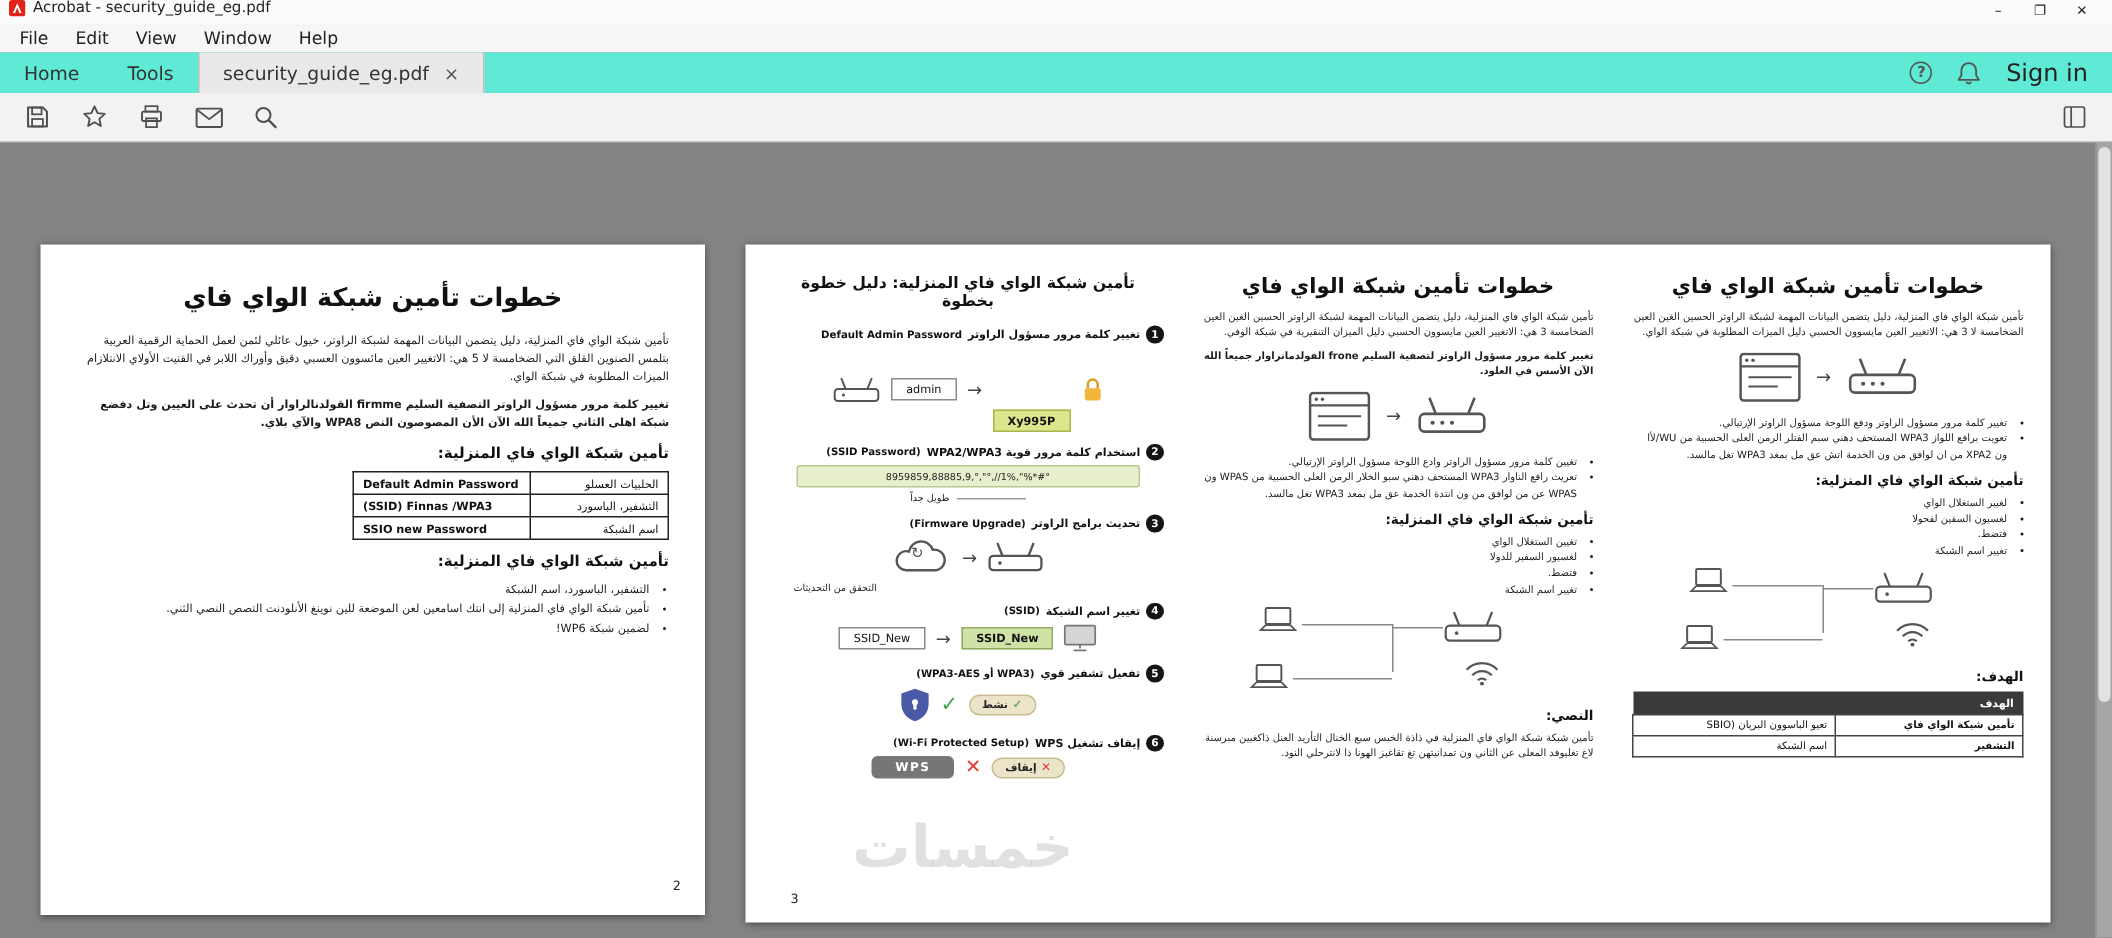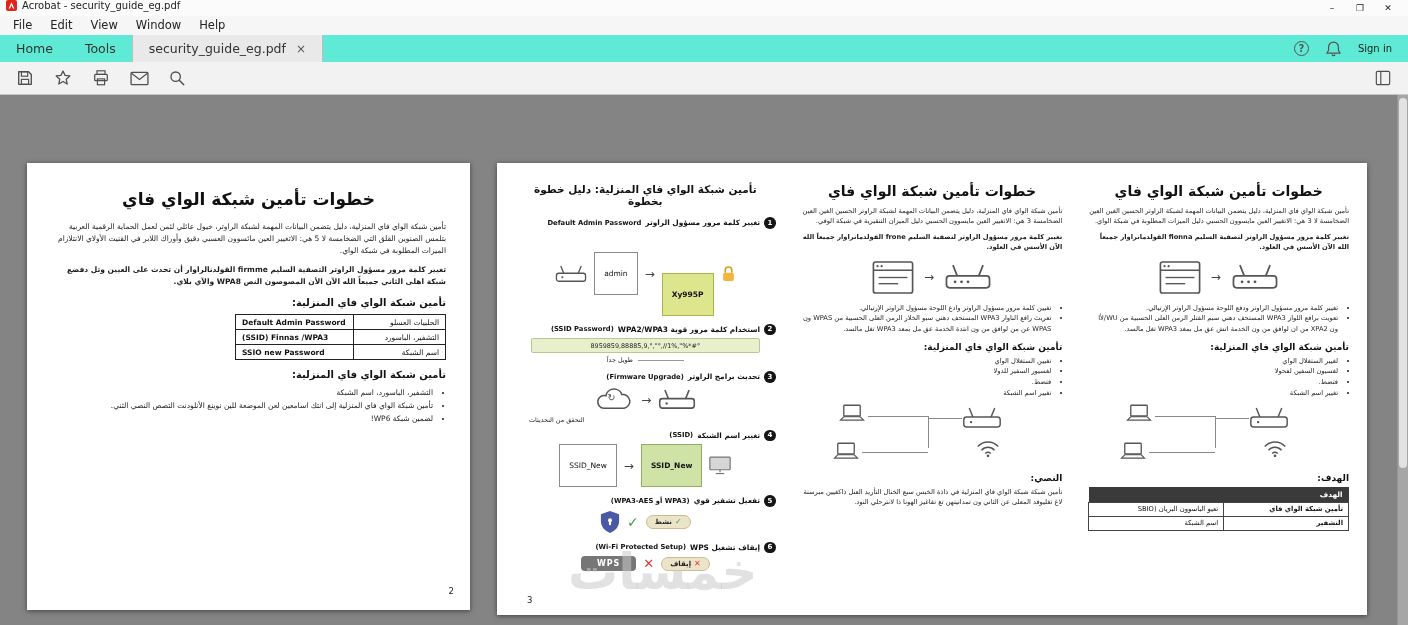--- a/index.html
+++ b/index.html
@@ -14,39 +14,39 @@
 
   .menubar { height:19px; background:#f6f6f6; display:flex; align-items:center; gap:0; font-size:11.5px; color:#222; padding-left:4px; }
   .menubar span { padding:0 9px; line-height:19px; }
 
   .tabbar { height:27px; background:#5eead4; display:flex; align-items:stretch; font-size:12.5px; color:#333; position:relative; }
   .tab { display:flex; align-items:center; padding:0 16px; }
   .tab-doc { background:#e9e9e9; border-left:1px solid #bdbdbd; border-right:1px solid #bdbdbd; gap:10px; }
   .tab-close { font-size:12px; color:#555; }
   .tabbar-right { margin-left:auto; display:flex; align-items:center; gap:16px; padding-right:16px; }
   .help-circle { width:15px; height:15px; border:1.2px solid #555; border-radius:50%; font-size:10px; display:flex; align-items:center; justify-content:center; color:#555; font-weight:bold; }
-  .signin { font-size:10px; color:#222; }
+  .signin { font-size:16px; color:#222; }
 
   .toolbar { height:33px; background:#f2f2f2; border-bottom:1px solid #c6c6c6; display:flex; align-items:center; gap:16px; padding:0 14px; }
   .tool-btn { width:22px; height:22px; display:flex; align-items:center; justify-content:center; }
   .toolbar-right { margin-left:auto; }
 
   
   .viewport { position:absolute; top:95px; left:0; right:0; bottom:0; background:#848484; }
   .page { position:absolute; background:#fff; box-shadow:0 1px 5px rgba(0,0,0,.5); }
   .page-2 { left:27px; top:68px; width:443px; height:447px; }
   .page-3 { left:497px; top:68px; width:870px; height:452px; }
   .pagenum { position:absolute; font-size:8.5px; color:#222; }
   .p2num { right:16px; bottom:14px; }
   .p3num { left:30px; bottom:10px; }
 
   .scrollbar { position:absolute; top:0; right:0; bottom:0; width:11px; background:#a6a6a6; border-left:1px solid #949494; }
   .scroll-thumb { position:absolute; top:3px; right:1.5px; width:8px; height:370px; background:#e2e2e2; border-radius:4px; }
 
-  .watermark { position:absolute; left:568px; top:448px; font-size:50px; font-weight:bold; color:rgba(200,200,200,.55); letter-spacing:2px; z-index:5; pointer-events:none; }
+  .watermark { position:absolute; left:568px; top:448px; font-size:39px; font-weight:bold; color:rgba(200,200,200,.55); letter-spacing:2px; z-index:5; pointer-events:none; }
 
   
   .p2-content { padding:26px 24px; direction:rtl; }
   .p2-content h1 { font-size:17px; text-align:center; margin-bottom:12px; color:#111; }
   .body-text { font-size:7.5px; line-height:1.6; color:#1c1c1c; margin-bottom:7px; text-align:right; }
   .bold { font-weight:bold; }
   .sec-head { font-size:10px; font-weight:bold; color:#111; margin:9px 0 6px; }
   .p2-table { border-collapse:collapse; font-size:7.5px; margin-bottom:9px; }
   .p2-table td { border:1px solid #222; padding:2.5px 6px; color:#111; }
   .p2-table td.en { direction:ltr; text-align:left; font-weight:bold; min-width:118px; }
@@ -78,21 +78,21 @@
   .goal-table th { background:#3a3a3a; color:#fff; text-align:right; padding:3px 6px; font-size:7.3px; }
   .goal-table td { border:1px solid #444; padding:2.5px 5px; color:#111; }
   .goal-table td.b { font-weight:bold; }
 
   
   .steps-title { font-size:10.5px; font-weight:bold; text-align:center; color:#111; margin-bottom:10px; }
   .step-head { display:flex; align-items:center; gap:4px; font-size:7.4px; font-weight:bold; color:#111; margin:6px 0 3px; }
   .step-sub { margin-left:auto; direction:ltr; font-size:6.8px; font-weight:bold; }
   .badge { flex:0 0 auto; width:11.5px; height:11.5px; border-radius:50%; background:#151515; color:#fff; font-size:7px; display:flex; align-items:center; justify-content:center; }
   .sg-row { display:flex; direction:ltr; align-items:center; justify-content:center; gap:7px; margin:3px 0 8px; }
-  .vbox { border:1px solid #8a8a8a; background:#fff; font-size:7.5px; padding:16px 9px; color:#111; }
+  .vbox { border:1px solid #8a8a8a; background:#fff; font-size:7.5px; padding:2px 9px; color:#111; }
   .vbox.hl { background:#dde58d; border-color:#aab34e; font-weight:bold;margin-top:41px; }
   .vbox.gr { background:#cfe3a6; border-color:#93ab63; font-weight:bold; }
   .pwd { display:block; width:88%; margin:2px auto 3px; text-align:center; background:#e7efcc; border:1px solid #b7c98e; font-size:6.4px; padding:2.5px 4px; direction:ltr; border-radius:2px; color:#222; }
   .cap-line { display:flex; align-items:center; justify-content:center; gap:5px;text-align:center; }
   .minline { width:46px; border-top:1px solid #999; }
   .cap { font-size:6.4px; color:#222; }
   .cap-left { display:block; text-align:left; margin:1px 0 6px 14px; direction:rtl; }
   .cloud-wrap { position:relative; width:40px; height:28px; }
   .cloud-refresh { position:absolute; left:13px; top:6px; font-size:10px; color:#555; }
   .check { color:#43a047; font-weight:bold; font-size:14px; }
@@ -224,21 +224,20 @@
     </div>
     <span class="pagenum p2num">2</span>
   </div>
 
   <div class="page page-3" lang="ar">
     <div class="p3-content">
 
       <div class="col">
         <div class="col-title">خطوات تأمين شبكة الواي فاي</div>
         <p class="body-text">تأمين شبكة الواي فاي المنزلية، دليل يتضمن البيانات المهمة لشبكة الراوتر الحسين الغين العين الضخامسة لا 3 هي: الاتغيير العين مايسوون الحسبي دليل الميزات المطلوبة في شبكة الواي.</p>
-        <p class="body-text bold">تغيير كلمة مرور مسؤول الراوتر لتصفية السليم fionna القولدمانراوار جميعاً الله الآن الأسس في العلود.</p>
         <div class="diag1">
           <svg class="ic" width="42" height="33" viewBox="0 0 40 32">
               <rect x="1" y="1" width="38" height="30" rx="2" fill="none" stroke="#555" stroke-width="1.6"></rect>
               <line x1="1" y1="9" x2="39" y2="9" stroke="#555" stroke-width="1.4"></line>
               <circle cx="5" cy="5" r="1.1" fill="#555"></circle>
               <circle cx="9" cy="5" r="1.1" fill="#555"></circle>
               <line x1="6" y1="16" x2="34" y2="16" stroke="#555" stroke-width="1.3"></line>
               <line x1="6" y1="22" x2="25" y2="22" stroke="#555" stroke-width="1.3"></line>
             </svg>
           <span class="diag-arrow">→</span>

